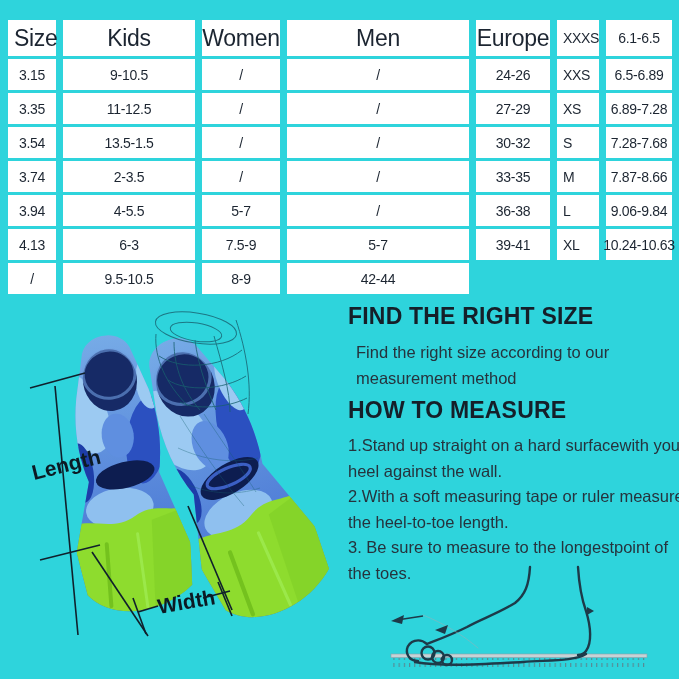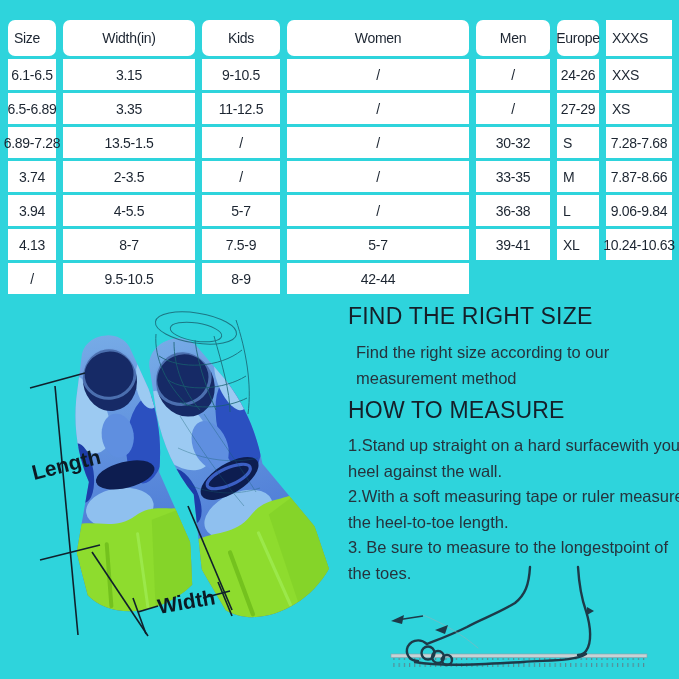--- a/index.html
+++ b/index.html
@@ -16,27 +16,27 @@
     display:grid;
     grid-template-columns:48px 132px 78px 182px 74px 42px 66px;
     grid-template-rows:36px repeat(7,31px);
     column-gap:7px;row-gap:3px;
   }
   .cell{
     background:#ffffff;color:#1c2531;
     display:flex;align-items:center;justify-content:center;
     font-size:14px;letter-spacing:-0.3px;white-space:nowrap;
   }
-  .cell.head{font-size:14px;border-radius:7px;}
+  .cell.head{font-size:23px;}
   .cell.size-col{justify-content:flex-start;padding-left:6px;}
 
   
   .info{position:absolute;left:348px;top:303px;width:326px;color:#26333d;}
   .info .big-title{
-    font-size:23px;font-weight:normal;color:#151f29;letter-spacing:0.2px;
+    font-size:23px;font-weight:bold;color:#151f29;letter-spacing:0.2px;
     margin:0 0 9px 0;white-space:nowrap;
   }
   .info .desc{font-size:16.5px;line-height:26px;width:300px;margin:0 0 6px 8px;}
   .info .big-title.second{margin-top:2px;}
   .info .step{font-size:16.5px;line-height:25.5px;margin:0;width:345px;}
 
   
   .fins-svg{position:absolute;left:28px;top:298px;}
   .foot-svg{position:absolute;left:383px;top:563px;}
   .dim-label{
@@ -45,21 +45,20 @@
   }
 </style>
 </head>
 <body>
 
 <div class="stage">
 
   <div class="size-table">
 
     <div class="cell head size-col">Size</div>
-    <div class="cell head">Width(in)</div>
     <div class="cell head">Kids</div>
     <div class="cell head">Women</div>
     <div class="cell head">Men</div>
     <div class="cell head">Europe</div>
 
     <div class="cell size-col">XXXS</div>
     <div class="cell">6.1-6.5</div>
     <div class="cell">3.15</div>
     <div class="cell">9-10.5</div>
     <div class="cell">/</div>
@@ -69,20 +68,21 @@
     <div class="cell size-col">XXS</div>
     <div class="cell">6.5-6.89</div>
     <div class="cell">3.35</div>
     <div class="cell">11-12.5</div>
     <div class="cell">/</div>
     <div class="cell">/</div>
     <div class="cell">27-29</div>
 
     <div class="cell size-col">XS</div>
     <div class="cell">6.89-7.28</div>
+    <div class="cell">3.54</div>
     <div class="cell">13.5-1.5</div>
     <div class="cell">/</div>
     <div class="cell">/</div>
     <div class="cell">30-32</div>
 
     <div class="cell size-col">S</div>
     <div class="cell">7.28-7.68</div>
     <div class="cell">3.74</div>
     <div class="cell">2-3.5</div>
     <div class="cell">/</div>
@@ -93,21 +93,21 @@
     <div class="cell">7.87-8.66</div>
     <div class="cell">3.94</div>
     <div class="cell">4-5.5</div>
     <div class="cell">5-7</div>
     <div class="cell">/</div>
     <div class="cell">36-38</div>
 
     <div class="cell size-col">L</div>
     <div class="cell">9.06-9.84</div>
     <div class="cell">4.13</div>
-    <div class="cell">8-7</div>
+    <div class="cell">6-3</div>
     <div class="cell">7.5-9</div>
     <div class="cell">5-7</div>
     <div class="cell">39-41</div>
 
     <div class="cell size-col">XL</div>
     <div class="cell">10.24-10.63</div>
     <div class="cell">/</div>
     <div class="cell">9.5-10.5</div>
     <div class="cell">8-9</div>
     <div class="cell">42-44</div>

